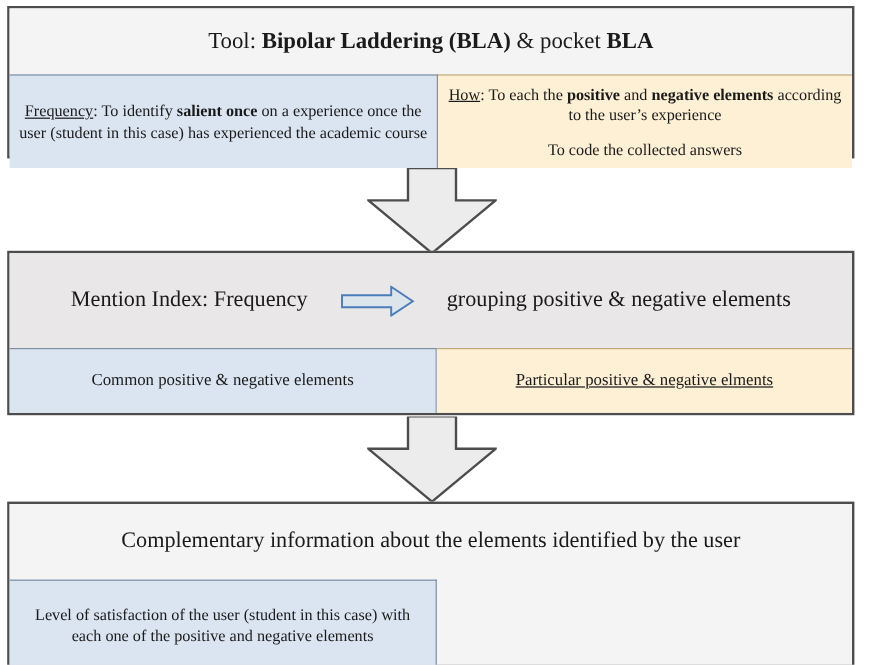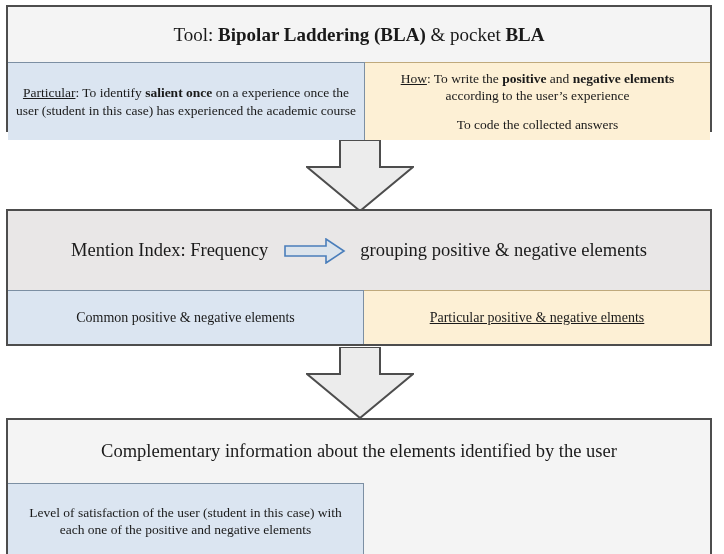--- a/index.html
+++ b/index.html
@@ -93,21 +93,21 @@
   
   #box2 {
     left: 6px;
     top: 209px;
     width: 706px;
     height: 137px;
   }
   #box2 .box-header {
     height: 79px;
     font-size: 18.5px;
-    gap: 0;
+    gap: 12px;
   }
   #box2 .mi-text { white-space: nowrap; }
   #box2 .mi-arrow { margin: 0 14px 0 16px; display: inline-flex; }
   #box2 .split-row { height: 54px; }
   #box2 .cell.blue  { width: 356px; font-size: 14px; }
   #box2 .cell.cream { width: 346px; font-size: 14px; text-decoration: underline; }
 
   
   #box3 {
     left: 6px;
@@ -142,25 +142,25 @@
 
   <div class="box" id="box1">
 
     <div class="box-header">
       <span><span>Tool: </span><b>Bipolar Laddering (BLA)</b><span> &amp; pocket </span><b>BLA</b></span>
     </div>
 
     <div class="split-row">
 
       <div class="cell blue">
-        <span><u>Particular</u><span>:</span><span> To identify </span><b>salient once</b><span> on a experience once the user (student in this case) has experienced the academic course</span></span>
+        <span><u>Frequency</u><span>:</span><span> To identify </span><b>salient once</b><span> on a experience once the user (student in this case) has experienced the academic course</span></span>
       </div>
 
       <div class="cell cream">
-        <span class="cream-line1"><u>How</u><span>:</span><span> To write the </span><b>positive</b><span> and </span><b>negative elements</b><span> according to the user’s experience</span></span>
+        <span class="cream-line1"><u>How</u><span>:</span><span> To each the </span><b>positive</b><span> and </span><b>negative elements</b><span> according to the user’s experience</span></span>
         <span>To code the collected answers</span>
       </div>
 
     </div>
   </div>
 
   <svg class="down-arrow" id="arrow1" viewBox="0 0 108 72">
     <polygon points="34,0 74,0 74,27 107,27 54,71 1,27 34,27" fill="#ececec" stroke="#4d4d4d" stroke-width="2" stroke-linejoin="miter"></polygon>
   </svg>
 

